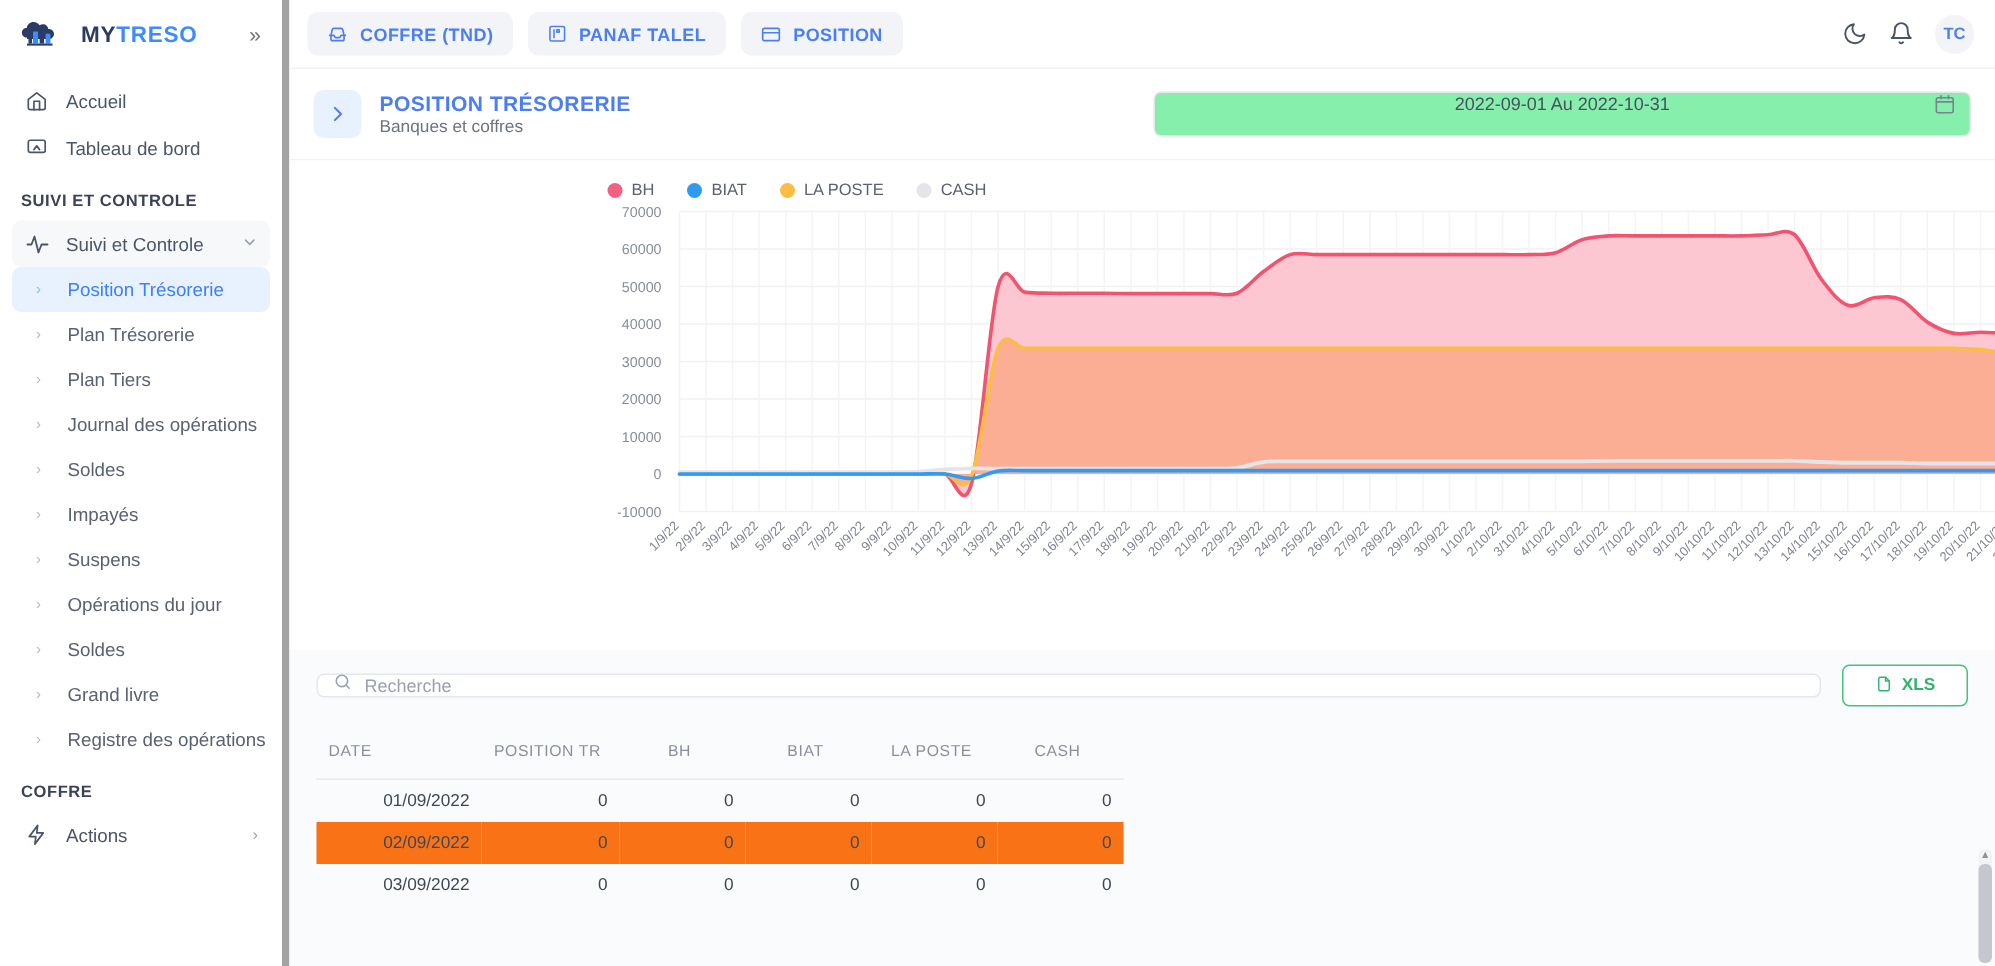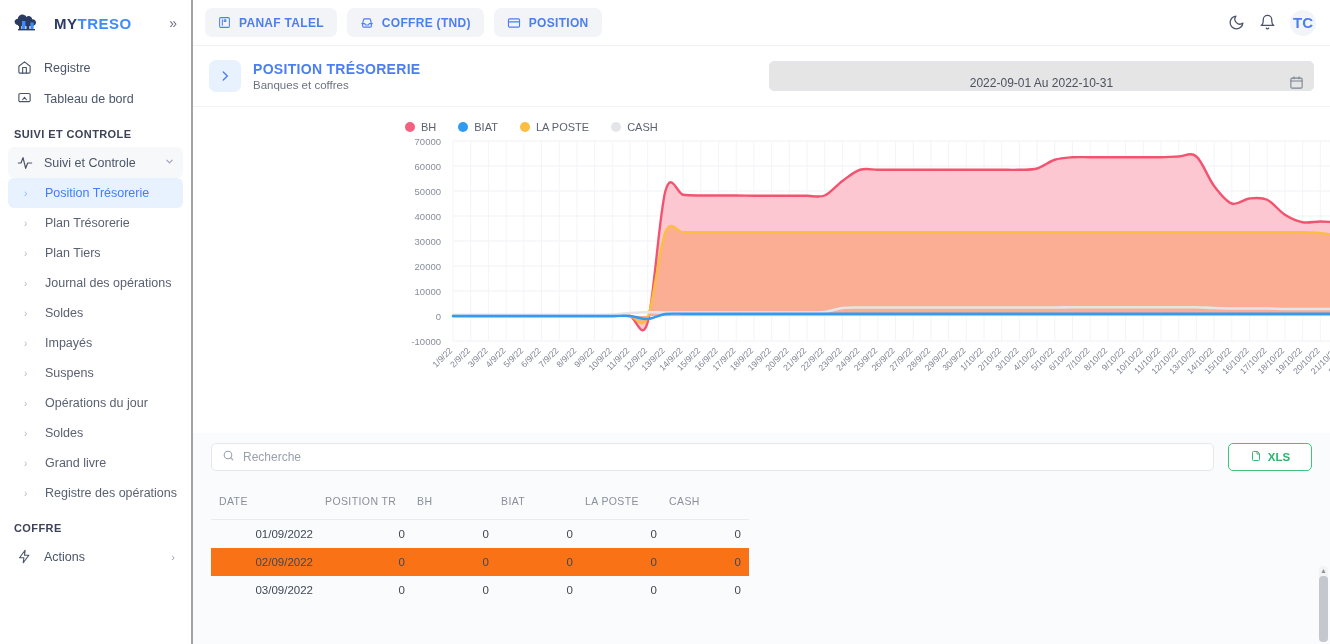--- a/index.html
+++ b/index.html
@@ -9,21 +9,21 @@
     font-family: "Liberation Sans", sans-serif;
     background: #ffffff;
     color: #3c4257;
   }
   .app { display: flex; width: 1330px; height: 644px; }
 
   
   .sidebar {
     width: 193px; height: 644px;
     background: #ffffff;
-    border-right: 2px solid #a3a3a3;
+    border-right: 5px solid #a3a3a3;
     flex: 0 0 193px;
     position: relative;
     overflow: hidden;
   }
   .brand {
     height: 46px;
     display: flex; align-items: center;
     padding: 0 10px 0 14px;
     gap: 8px;
   }
@@ -87,21 +87,21 @@
     font-size: 12px; font-weight: 700; letter-spacing: .3px;
     cursor: pointer;
   }
   .pill svg { display:block; }
   .top-right { margin-left: auto; display: flex; align-items: center; gap: 14px; }
   .icon-btn { color: #4b5368; cursor: pointer; display:flex; align-items:center;}
   .avatar {
     width: 26px; height: 26px; border-radius: 50%;
     background: #f2f4f8; color: #4c7ef3;
     display: flex; align-items: center; justify-content: center;
-    font-size: 15px; font-weight: 700; cursor: pointer;
+    font-size: 11px; font-weight: 700; cursor: pointer;
   }
 
   .content { background: #fafbfc; height: 598px; overflow: hidden; }
 
   .page-head {
     background: #fff;
     display: flex; align-items: center;
     padding: 12px 16px 12px 16px;
     gap: 12px;
     height: 61px;
@@ -112,61 +112,61 @@
     background: #e8f1fe; color: #4c7ef3;
     display: flex; align-items: center; justify-content: center;
     font-size: 15px; cursor: pointer; flex: 0 0 32px;
   }
   .head-title { font-size: 14px; font-weight: 700; color: #4c7ef3; letter-spacing: .3px; line-height: 16px; }
   .head-sub { font-size: 11.5px; color: #6b7280; margin-top: 2px; }
   .daterange {
     margin-left: auto;
     width: 545px; height: 30px;
     border: 1px solid #e2e5eb; border-radius: 5px;
-    background: #e5e5e5;
-    display: flex; align-items: flex-end;
+    background: #86efac;
+    display: flex; align-items: flex-start;
     position: relative; cursor: pointer;
   }
   .daterange .val {
     flex: 1 1 auto; text-align: center; font-size: 12px; color: #4a5160;
   }
   .daterange .cal { position: absolute; right: 9px; color: #7a8292; display: flex; }
 
   
   .panel { background: #fff; margin: 0; }
   .legend { display: flex; align-items: center; gap: 22px; padding: 14px 0 0 212px; }
   .legend-item { display: flex; align-items: center; gap: 6px; font-size: 11px; color: #5b6170; }
   .dot { width: 10px; height: 10px; border-radius: 50%; display: block; }
 
   .chart-wrap { position: relative; height: 300px; width: 1330px; }
   .chart-svg { display: block; }
 
   .table-bar { display: flex; align-items: center; gap: 14px; padding: 10px 18px 0 18px; }
   .search {
-    flex: 1 1 auto; height: 28px;
+    flex: 1 1 auto; height: 16px;
     border: 1px solid #e4e7ec; border-radius: 5px; background: #fff;
     display: flex; align-items: center; gap: 8px; padding: 0 10px;
   }
   .search input {
     border: 0; outline: 0; flex: 1 1 auto; font-size: 12px; color: #434a58;
     font-family: "Liberation Sans", sans-serif; background: transparent;
   }
   .search input::placeholder { color: #9aa1ae; }
   .xls-btn {
     width: 84px; height: 28px; border: 1px solid #3ec47b; border-radius: 5px;
     color: #2fb36d; background: #fff;
     display: flex; align-items: center; justify-content: center; gap: 6px;
     font-size: 11.5px; font-weight: 700; cursor: pointer;
   }
 
   .tbl-area { padding: 18px 4px 0 18px; }
   table { width: 538px; border-collapse: collapse; }
   thead th {
     font-size: 10.5px; font-weight: 400; color: #8a8f9c;
-    letter-spacing: .4px; padding: 6px 8px 12px 4px; text-align: left;
+    letter-spacing: .4px; padding: 6px 8px 12px 4px; text-align: center;
     border-bottom: 1px solid #e9ebef;
   }
   thead th.first { text-align: left; padding-left: 8px; }
   tbody td {
     font-size: 11.5px; color: #3f4756; padding: 8px 8px 8px 4px; text-align: right;
   }
   tbody td.first { text-align: right; padding-left: 8px; }
   tbody tr.alt { background: #f97316; }
 
   .scrollbar-v {
@@ -204,21 +204,21 @@
     </div>
 
     <nav class="nav">
       <div class="nav-item">
         <span class="ico">
           <svg width="15" height="15" viewBox="0 0 24 24" fill="none" stroke="currentColor" stroke-width="1.8" stroke-linecap="round" stroke-linejoin="round">
               <path d="M3 10l9-7 9 7v9a2 2 0 0 1-2 2H5a2 2 0 0 1-2-2z"></path>
               <path d="M9 21V12h6v9"></path>
             </svg>
         </span>
-        <span>Registre</span>
+        <span>Accueil</span>
       </div>
       <div class="nav-item">
         <span class="ico">
           <svg width="15" height="15" viewBox="0 0 24 24" fill="none" stroke="currentColor" stroke-width="1.8" stroke-linecap="round" stroke-linejoin="round">
               <rect x="3" y="4" width="18" height="13" rx="2"></rect>
               <path d="M9 14l3-4 3 4"></path>
             </svg>
         </span>
         <span>Tableau de bord</span>
       </div>
@@ -294,38 +294,38 @@
         </span>
         <span>Actions</span>
         <span class="chev-right">›</span>
       </div>
     </nav>
   </aside>
 
   <section class="main">
 
     <header class="topbar">
+      <div class="pill">
+        <span>
+          <svg width="14" height="14" viewBox="0 0 24 24" fill="none" stroke="currentColor" stroke-width="1.9" stroke-linecap="round" stroke-linejoin="round">
+              <path d="M3 13h5l1.5 2.5h5L16 13h5"></path>
+              <path d="M4.5 13L6 6.5a2 2 0 0 1 2-1.5h8a2 2 0 0 1 2 1.5L19.5 13v4a2 2 0 0 1-2 2h-11a2 2 0 0 1-2-2z"></path>
+            </svg>
+        </span>
+        <span>COFFRE (TND)</span>
+      </div>
       <div class="pill">
         <span>
           <svg width="13" height="13" viewBox="0 0 24 24" fill="none" stroke="currentColor" stroke-width="1.9" stroke-linecap="round" stroke-linejoin="round">
               <rect x="3" y="3" width="18" height="18" rx="2"></rect>
               <path d="M8 7v10"></path>
               <rect x="11.5" y="7" width="3" height="3"></rect>
             </svg>
         </span>
         <span>PANAF TALEL</span>
-      </div>
-      <div class="pill">
-        <span>
-          <svg width="14" height="14" viewBox="0 0 24 24" fill="none" stroke="currentColor" stroke-width="1.9" stroke-linecap="round" stroke-linejoin="round">
-              <path d="M3 13h5l1.5 2.5h5L16 13h5"></path>
-              <path d="M4.5 13L6 6.5a2 2 0 0 1 2-1.5h8a2 2 0 0 1 2 1.5L19.5 13v4a2 2 0 0 1-2 2h-11a2 2 0 0 1-2-2z"></path>
-            </svg>
-        </span>
-        <span>COFFRE (TND)</span>
       </div>
       <div class="pill">
         <span>
           <svg width="14" height="14" viewBox="0 0 24 24" fill="none" stroke="currentColor" stroke-width="1.9" stroke-linecap="round" stroke-linejoin="round">
               <rect x="2.5" y="5" width="19" height="14" rx="2"></rect>
               <path d="M2.5 10h19"></path>
             </svg>
         </span>
         <span>POSITION</span>
       </div>

